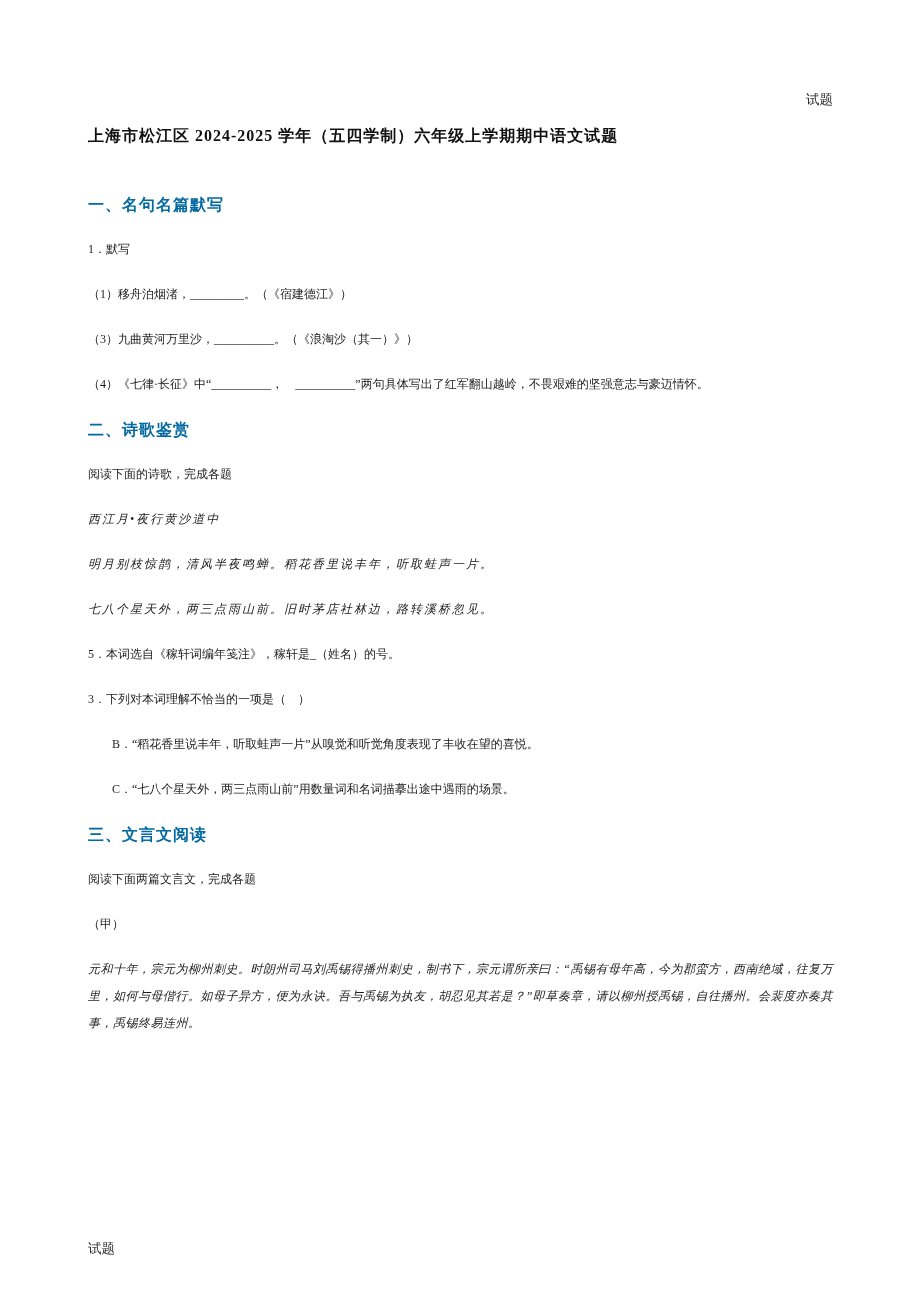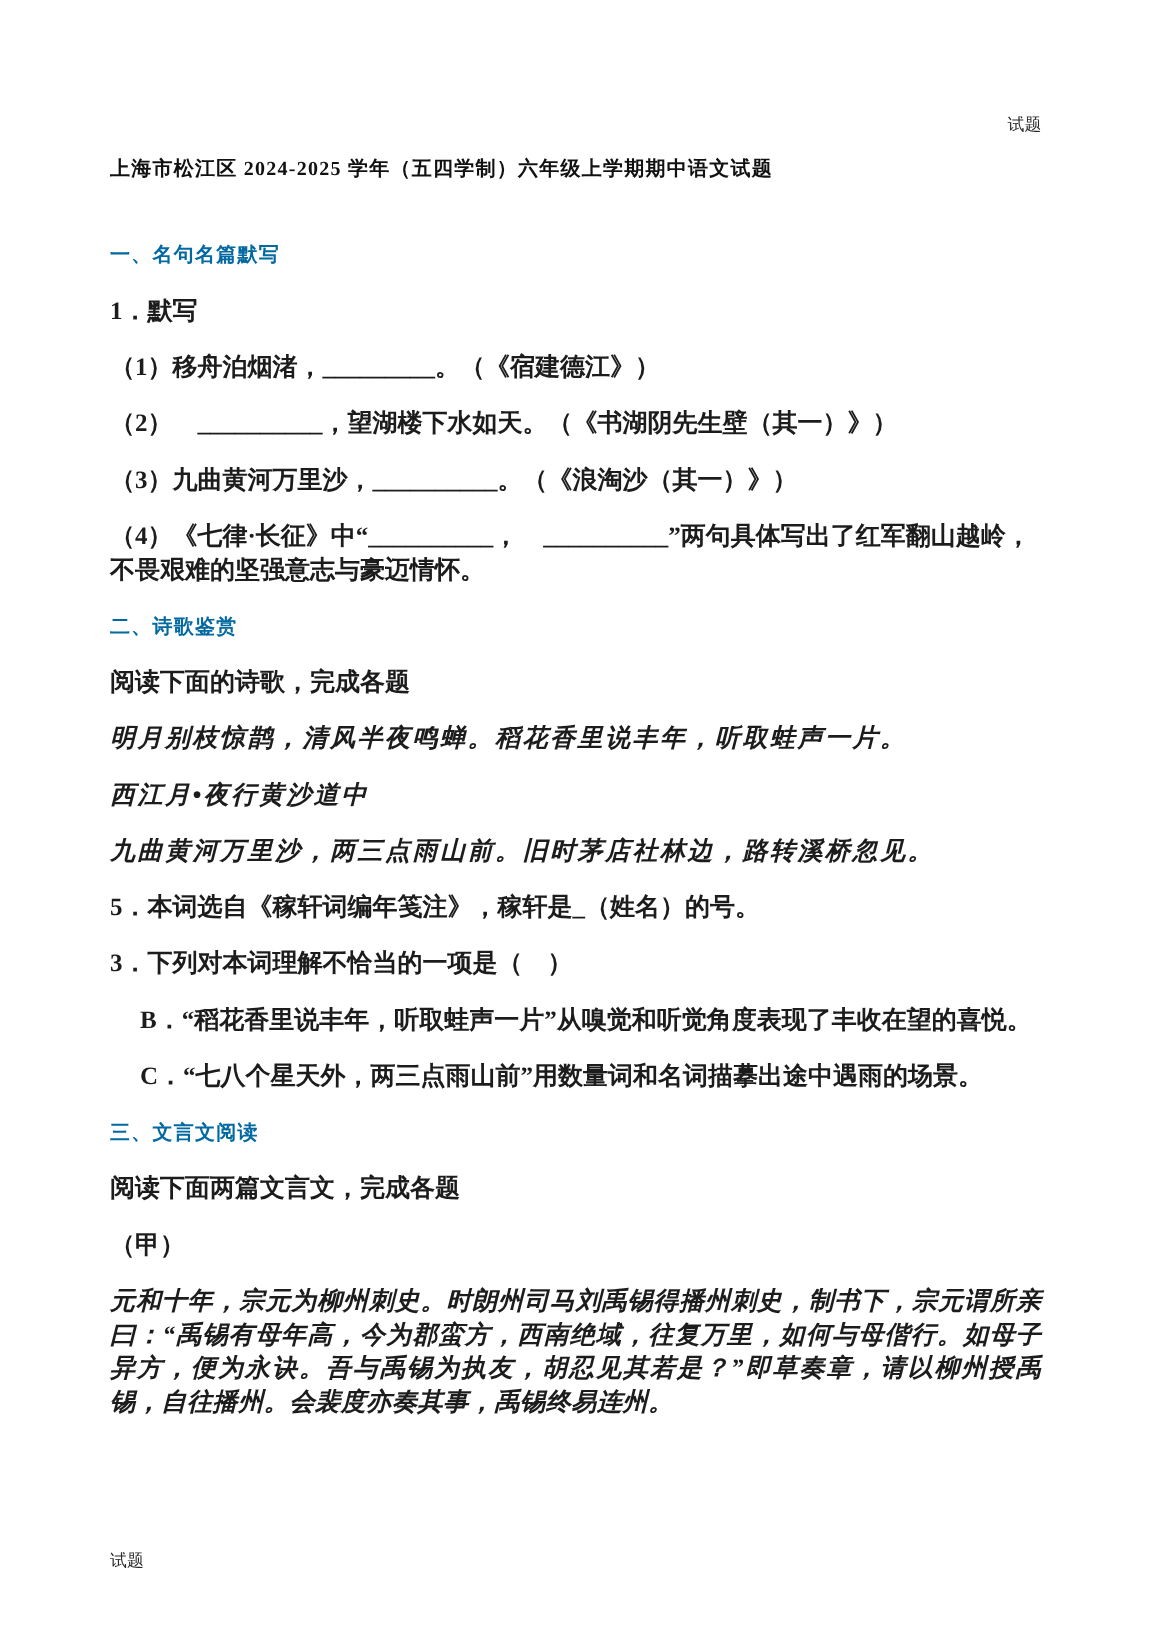--- a/index.html
+++ b/index.html
@@ -30,24 +30,24 @@
   }
   .doc-title {
     font-size: 16px;
     font-weight: bold;
     line-height: 30px;
     margin: 12px 0 40px 0;
     letter-spacing: 1px;
     color: #111;
   }
   p, h2 {
-    font-size: 20px;
+    font-size: 12px;
     line-height: 27px;
     margin: 18px 0;
-    font-weight: bold;
+    font-weight: normal;
   }
   h2.sec {
     font-family: "Liberation Sans", "DejaVu Sans", sans-serif;
     font-weight: bold;
     font-size: 16px;
     letter-spacing: 1px;
     color: #0369a1;
   }
   .opt {
     padding-left: 24px;
@@ -77,29 +77,28 @@
 
   <div class="page-header">
     <span>试题</span>
   </div>
 
   <h1 class="doc-title">上海市松江区 2024-2025 学年（五四学制）六年级上学期期中语文试题</h1>
 
   <h2 class="sec">一、名句名篇默写</h2>
   <p>1．默写</p>
   <p>（1）移舟泊烟渚，_________。（《宿建德江》）</p>
-  <p>（2）　__________，望湖楼下水如天。（《书湖阴先生壁（其一）》）</p>
   <p>（3）九曲黄河万里沙，__________。（《浪淘沙（其一）》）</p>
   <p>（4）《七律·长征》中“__________，　__________”两句具体写出了红军翻山越岭，不畏艰难的坚强意志与豪迈情怀。</p>
 
   <h2 class="sec">二、诗歌鉴赏</h2>
   <p>阅读下面的诗歌，完成各题</p>
+  <p class="kai">西江月•夜行黄沙道中</p>
   <p class="kai">明月别枝惊鹊，清风半夜鸣蝉。稻花香里说丰年，听取蛙声一片。</p>
-  <p class="kai">西江月•夜行黄沙道中</p>
-  <p class="kai">九曲黄河万里沙，两三点雨山前。旧时茅店社林边，路转溪桥忽见。</p>
+  <p class="kai">七八个星天外，两三点雨山前。旧时茅店社林边，路转溪桥忽见。</p>
   <p>5．本词选自《稼轩词编年笺注》，稼轩是_（姓名）的号。</p>
   <p>3．下列对本词理解不恰当的一项是（　）</p>
   <p class="opt">B．“稻花香里说丰年，听取蛙声一片”从嗅觉和听觉角度表现了丰收在望的喜悦。</p>
   <p class="opt">C．“七八个星天外，两三点雨山前”用数量词和名词描摹出途中遇雨的场景。</p>
 
   <h2 class="sec">三、文言文阅读</h2>
   <p>阅读下面两篇文言文，完成各题</p>
   <p>（甲）</p>
   <p class="passage">元和十年，宗元为柳州刺史。时朗州司马刘禹锡得播州刺史，制书下，宗元谓所亲曰：“禹锡有母年高，今为郡蛮方，西南绝域，往复万里，如何与母偕行。如母子异方，便为永诀。吾与禹锡为执友，胡忍见其若是？”即草奏章，请以柳州授禹锡，自往播州。会裴度亦奏其事，禹锡终易连州。</p>
 

